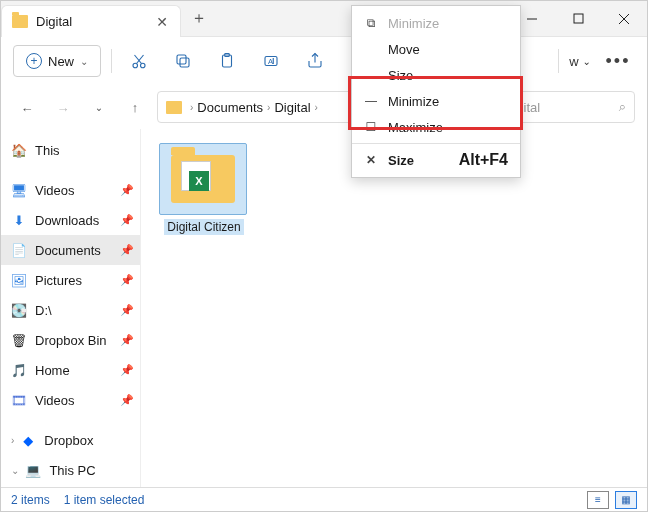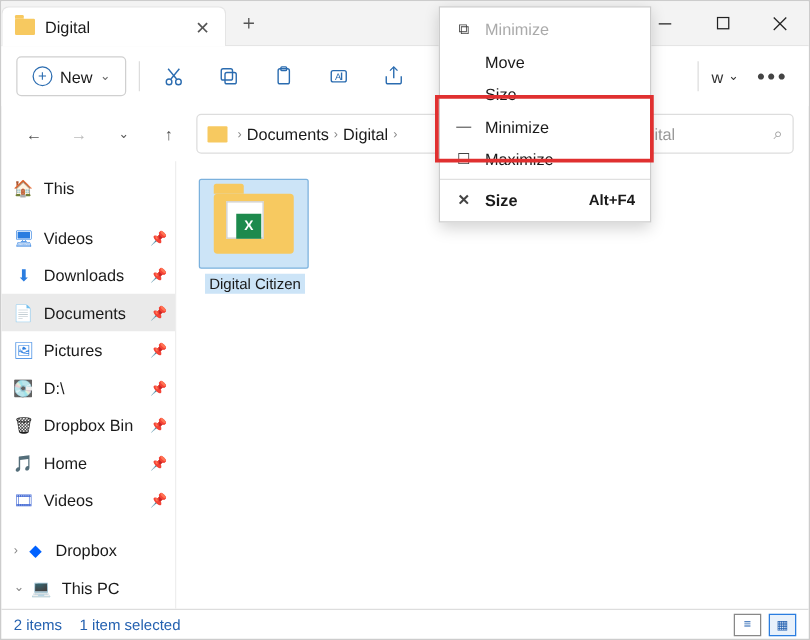--- a/index.html
+++ b/index.html
@@ -67,21 +67,21 @@
   .viewtoggle { width:22px; height:18px; border:1px solid #888; display:flex; align-items:center; justify-content:center; font-size:10px; }
   .viewtoggle.active { border-color:#2b7de0; background:#e8f1fb; }
 
   
   .sysmenu { position:absolute; left:350px; top:4px; width:170px; background:#fff; border:1px solid #ccc; box-shadow:0 4px 12px rgba(0,0,0,.18); padding:4px 0; font-size:13px; z-index:50; }
   .sysmenu .mrow { height:26px; display:flex; align-items:center; padding:0 12px; gap:10px; }
   .sysmenu .mrow.disabled { color:#aaa; }
   .sysmenu .micon { width:14px; display:flex; justify-content:center; font-size:12px; color:#444;}
   .sysmenu .mrow.bold { font-weight:600; }
   .sysmenu .sep { height:1px; background:#e0e0e0; margin:3px 0; }
-  .sysmenu .shortcut { margin-left:auto; font-size:12px; }
+  .sysmenu .shortcut { margin-left:auto; font-size:16px; }
   .redbox { position:absolute; border:3px solid #e03030; z-index:60; left:347px; top:75px; width:175px; height:54px; pointer-events:none;}
   
   svg { display:block; }
 </style>
 </head>
 <body>
 
 <div class="titlebar">
   <div class="tab">
     <span class="folder-mini"></span>

